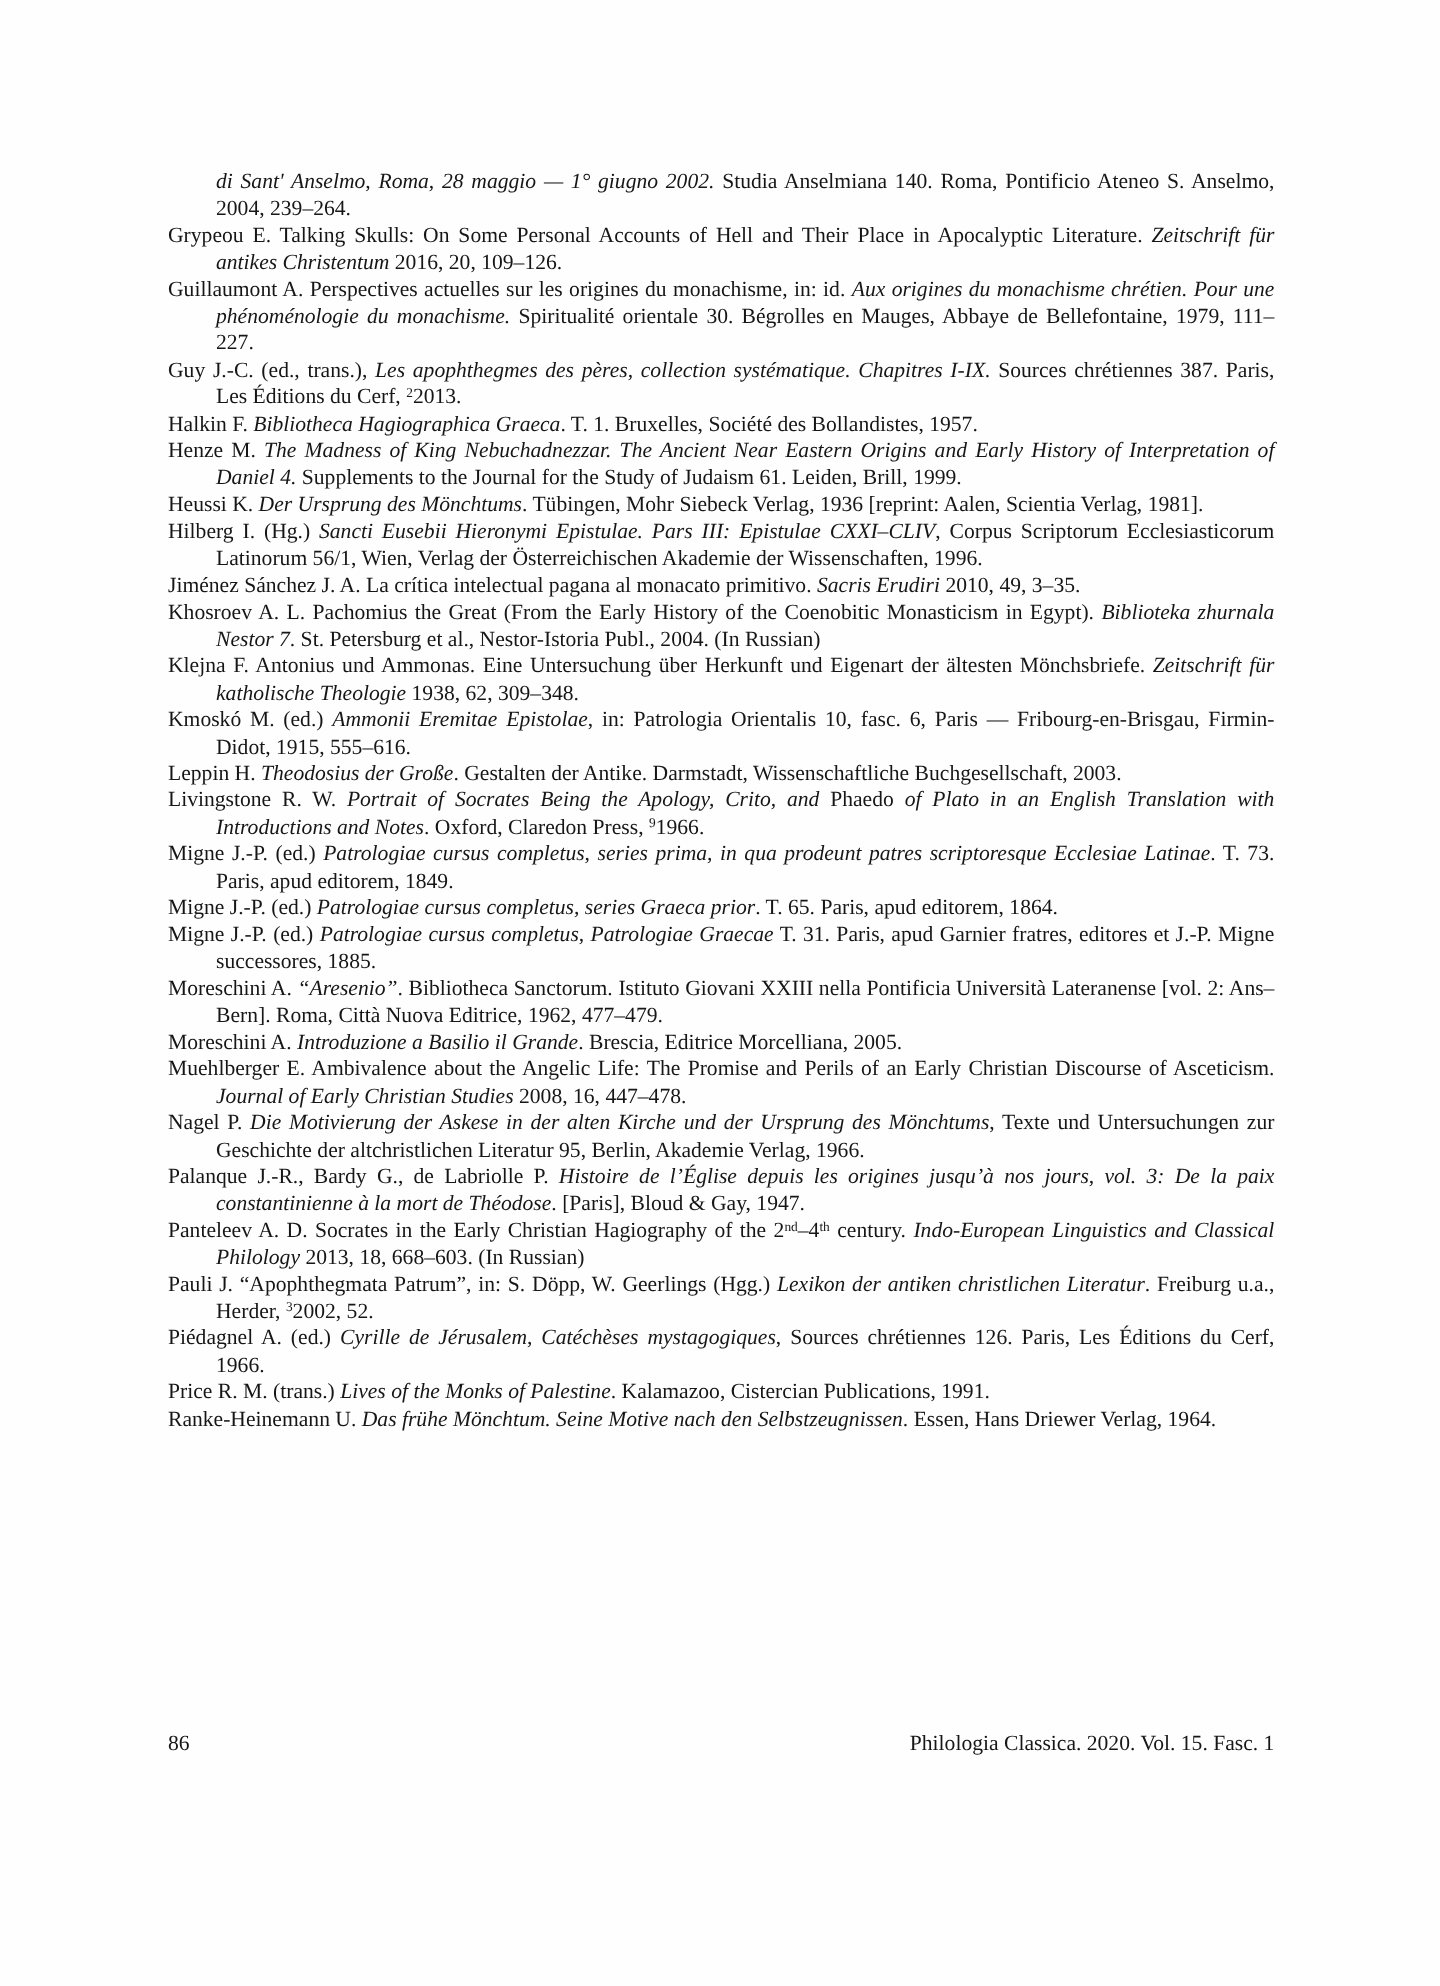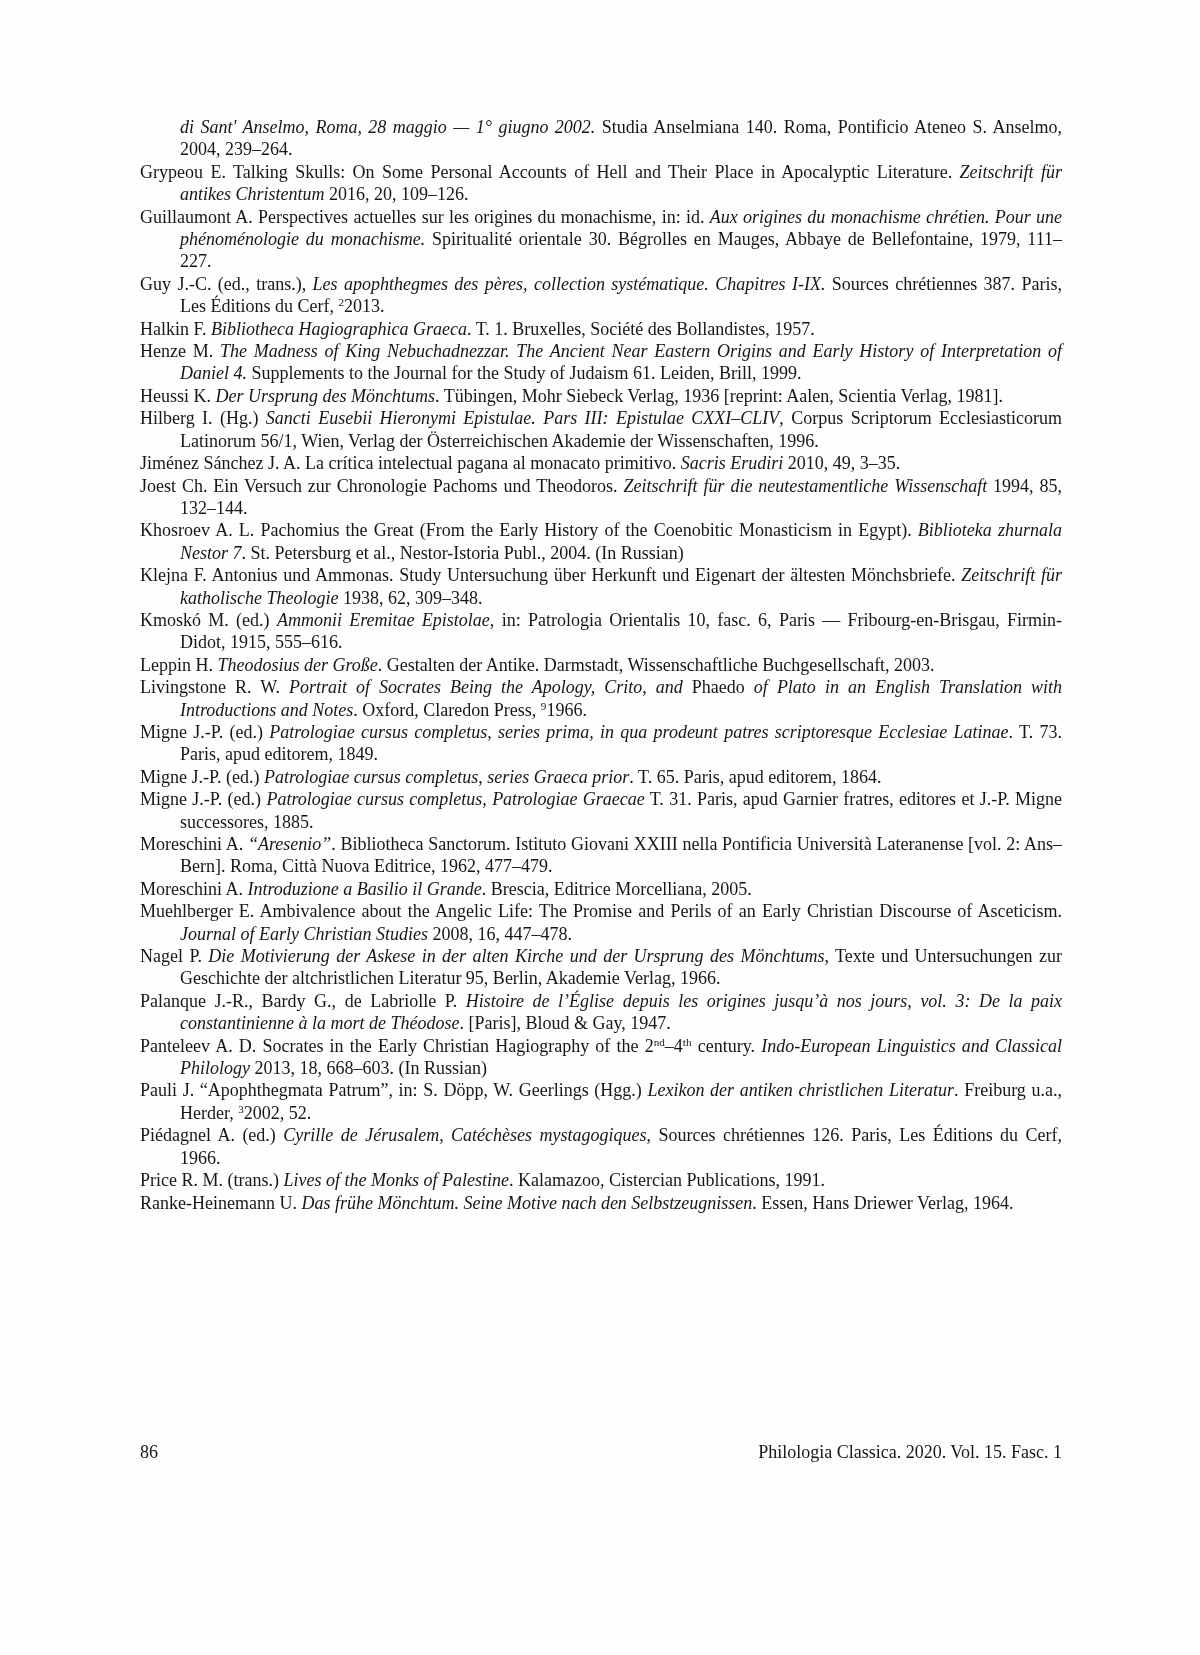--- a/index.html
+++ b/index.html
@@ -26,20 +26,21 @@
     line-height: 22.4px;
   }
   .entry {
     margin: 0;
     text-align: justify;
     padding-left: 40px;
     text-indent: -40px;
   }
   .entry.continuation {
     text-indent: 0;
+    margin-top: 24px;
   }
   .seg-italic { font-style: italic; }
   .seg-sup {
     font-size: 0.62em;
     vertical-align: 0.5em;
     line-height: 0;
   }
   .footer {
     position: absolute;
     left: 140px;
@@ -59,23 +60,22 @@
   <div class="bibliography" id="bibliography">
       <p class="entry continuation"><span class="seg-italic">di Sant' Anselmo, Roma, 28 maggio — 1° giugno 2002. </span><span class="">Studia Anselmiana 140. Roma, Pontificio Ateneo S. Anselmo, 2004, 239–264.</span></p>
       <p class="entry"><span class="">Grypeou E. Talking Skulls: On Some Personal Accounts of Hell and Their Place in Apocalyptic Literature. </span><span class="seg-italic">Zeitschrift für antikes Christentum</span><span class=""> 2016, 20, 109–126.</span></p>
       <p class="entry"><span class="">Guillaumont A. Perspectives actuelles sur les origines du monachisme, in: id. </span><span class="seg-italic">Aux origines du monachisme chrétien. Pour une phénoménologie du monachisme. </span><span class="">Spiritualité orientale 30. Bégrolles en Mauges, Abbaye de Bellefontaine, 1979, 111–227.</span></p>
       <p class="entry"><span class="">Guy J.-C. (ed., trans.), </span><span class="seg-italic">Les apophthegmes des pères, collection systématique. Chapitres I-IX. </span><span class="">Sources chrétiennes 387. Paris, Les Éditions du Cerf, </span><span class=" seg-sup">2</span><span class="">2013.</span></p>
       <p class="entry"><span class="">Halkin F. </span><span class="seg-italic">Bibliotheca Hagiographica Graeca</span><span class="">. T. 1. Bruxelles, Société des Bollandistes, 1957.</span></p>
       <p class="entry"><span class="">Henze M. </span><span class="seg-italic">The Madness of King Nebuchadnezzar. The Ancient Near Eastern Origins and Early History of Interpretation of Daniel 4. </span><span class="">Supplements to the Journal for the Study of Judaism 61. Leiden, Brill, 1999.</span></p>
       <p class="entry"><span class="">Heussi K. </span><span class="seg-italic">Der Ursprung des Mönchtums</span><span class="">. Tübingen, Mohr Siebeck Verlag, 1936 [reprint: Aalen, Scientia Verlag, 1981].</span></p>
       <p class="entry"><span class="">Hilberg I. (Hg.) </span><span class="seg-italic">Sancti Eusebii Hieronymi Epistulae. Pars III: Epistulae CXXI–CLIV</span><span class="">, Corpus Scriptorum Ecclesiasticorum Latinorum 56/1, Wien, Verlag der Österreichischen Akademie der Wissenschaften, 1996.</span></p>
       <p class="entry"><span class="">Jiménez Sánchez J. A. La crítica intelectual pagana al monacato primitivo. </span><span class="seg-italic">Sacris Erudiri</span><span class=""> 2010, 49, 3–35.</span></p>
-      <p class="entry"><span class="">Joest Ch. Ein Versuch zur Chronologie Pachoms und Theodoros. </span><span class="seg-italic">Zeitschrift für die neutestamentliche Wissenschaft</span><span class=""> 1994, 85, 132–144.</span></p>
       <p class="entry"><span class="">Khosroev A. L. Pachomius the Great (From the Early History of the Coenobitic Monasticism in Egypt). </span><span class="seg-italic">Biblioteka zhurnala Nestor 7</span><span class="">. St. Petersburg et al., Nestor-Istoria Publ., 2004. (In Russian)</span></p>
-      <p class="entry"><span class="">Klejna F. Antonius und Ammonas. Study Untersuchung über Herkunft und Eigenart der ältesten Mönchsbriefe. </span><span class="seg-italic">Zeitschrift für katholische Theologie</span><span class=""> 1938, 62, 309–348.</span></p>
+      <p class="entry"><span class="">Klejna F. Antonius und Ammonas. Eine Untersuchung über Herkunft und Eigenart der ältesten Mönchsbriefe. </span><span class="seg-italic">Zeitschrift für katholische Theologie</span><span class=""> 1938, 62, 309–348.</span></p>
       <p class="entry"><span class="">Kmoskó M. (ed.) </span><span class="seg-italic">Ammonii Eremitae Epistolae</span><span class="">, in: Patrologia Orientalis 10, fasc. 6, Paris — Fribourg-en-Brisgau, Firmin-Didot, 1915, 555–616.</span></p>
       <p class="entry"><span class="">Leppin H. </span><span class="seg-italic">Theodosius der Große</span><span class="">. Gestalten der Antike. Darmstadt, Wissenschaftliche Buchgesellschaft, 2003.</span></p>
       <p class="entry"><span class="">Livingstone R. W. </span><span class="seg-italic">Portrait of Socrates Being the Apology, Crito, and </span><span class="">Phaedo </span><span class="seg-italic">of Plato in an English Translation with Introductions and Notes</span><span class="">. Oxford, Claredon Press, </span><span class=" seg-sup">9</span><span class="">1966.</span></p>
       <p class="entry"><span class="">Migne J.-P. (ed.) </span><span class="seg-italic">Patrologiae cursus completus, series prima, in qua prodeunt patres scriptoresque Ecclesiae Latinae</span><span class="">. T. 73. Paris, apud editorem, 1849.</span></p>
       <p class="entry"><span class="">Migne J.-P. (ed.) </span><span class="seg-italic">Patrologiae cursus completus, series Graeca prior</span><span class="">. T. 65. Paris, apud editorem, 1864.</span></p>
       <p class="entry"><span class="">Migne J.-P. (ed.) </span><span class="seg-italic">Patrologiae cursus completus, Patrologiae Graecae</span><span class=""> T. 31. Paris, apud Garnier fratres, editores et J.-P. Migne successores, 1885.</span></p>
       <p class="entry"><span class="">Moreschini A. </span><span class="seg-italic">“Aresenio”</span><span class="">. Bibliotheca Sanctorum. Istituto Giovani XXIII nella Pontificia Università Lateranense [vol. 2: Ans–Bern]. Roma, Città Nuova Editrice, 1962, 477–479.</span></p>
       <p class="entry"><span class="">Moreschini A. </span><span class="seg-italic">Introduzione a Basilio il Grande</span><span class="">. Brescia, Editrice Morcelliana, 2005.</span></p>
       <p class="entry"><span class="">Muehlberger E. Ambivalence about the Angelic Life: The Promise and Perils of an Early Christian Discourse of Asceticism. </span><span class="seg-italic">Journal of Early Christian Studies</span><span class=""> 2008, 16, 447–478.</span></p>
       <p class="entry"><span class="">Nagel P. </span><span class="seg-italic">Die Motivierung der Askese in der alten Kirche und der Ursprung des Mönchtums</span><span class="">, Texte und Untersuchungen zur Geschichte der altchristlichen Literatur 95, Berlin, Akademie Verlag, 1966.</span></p>

